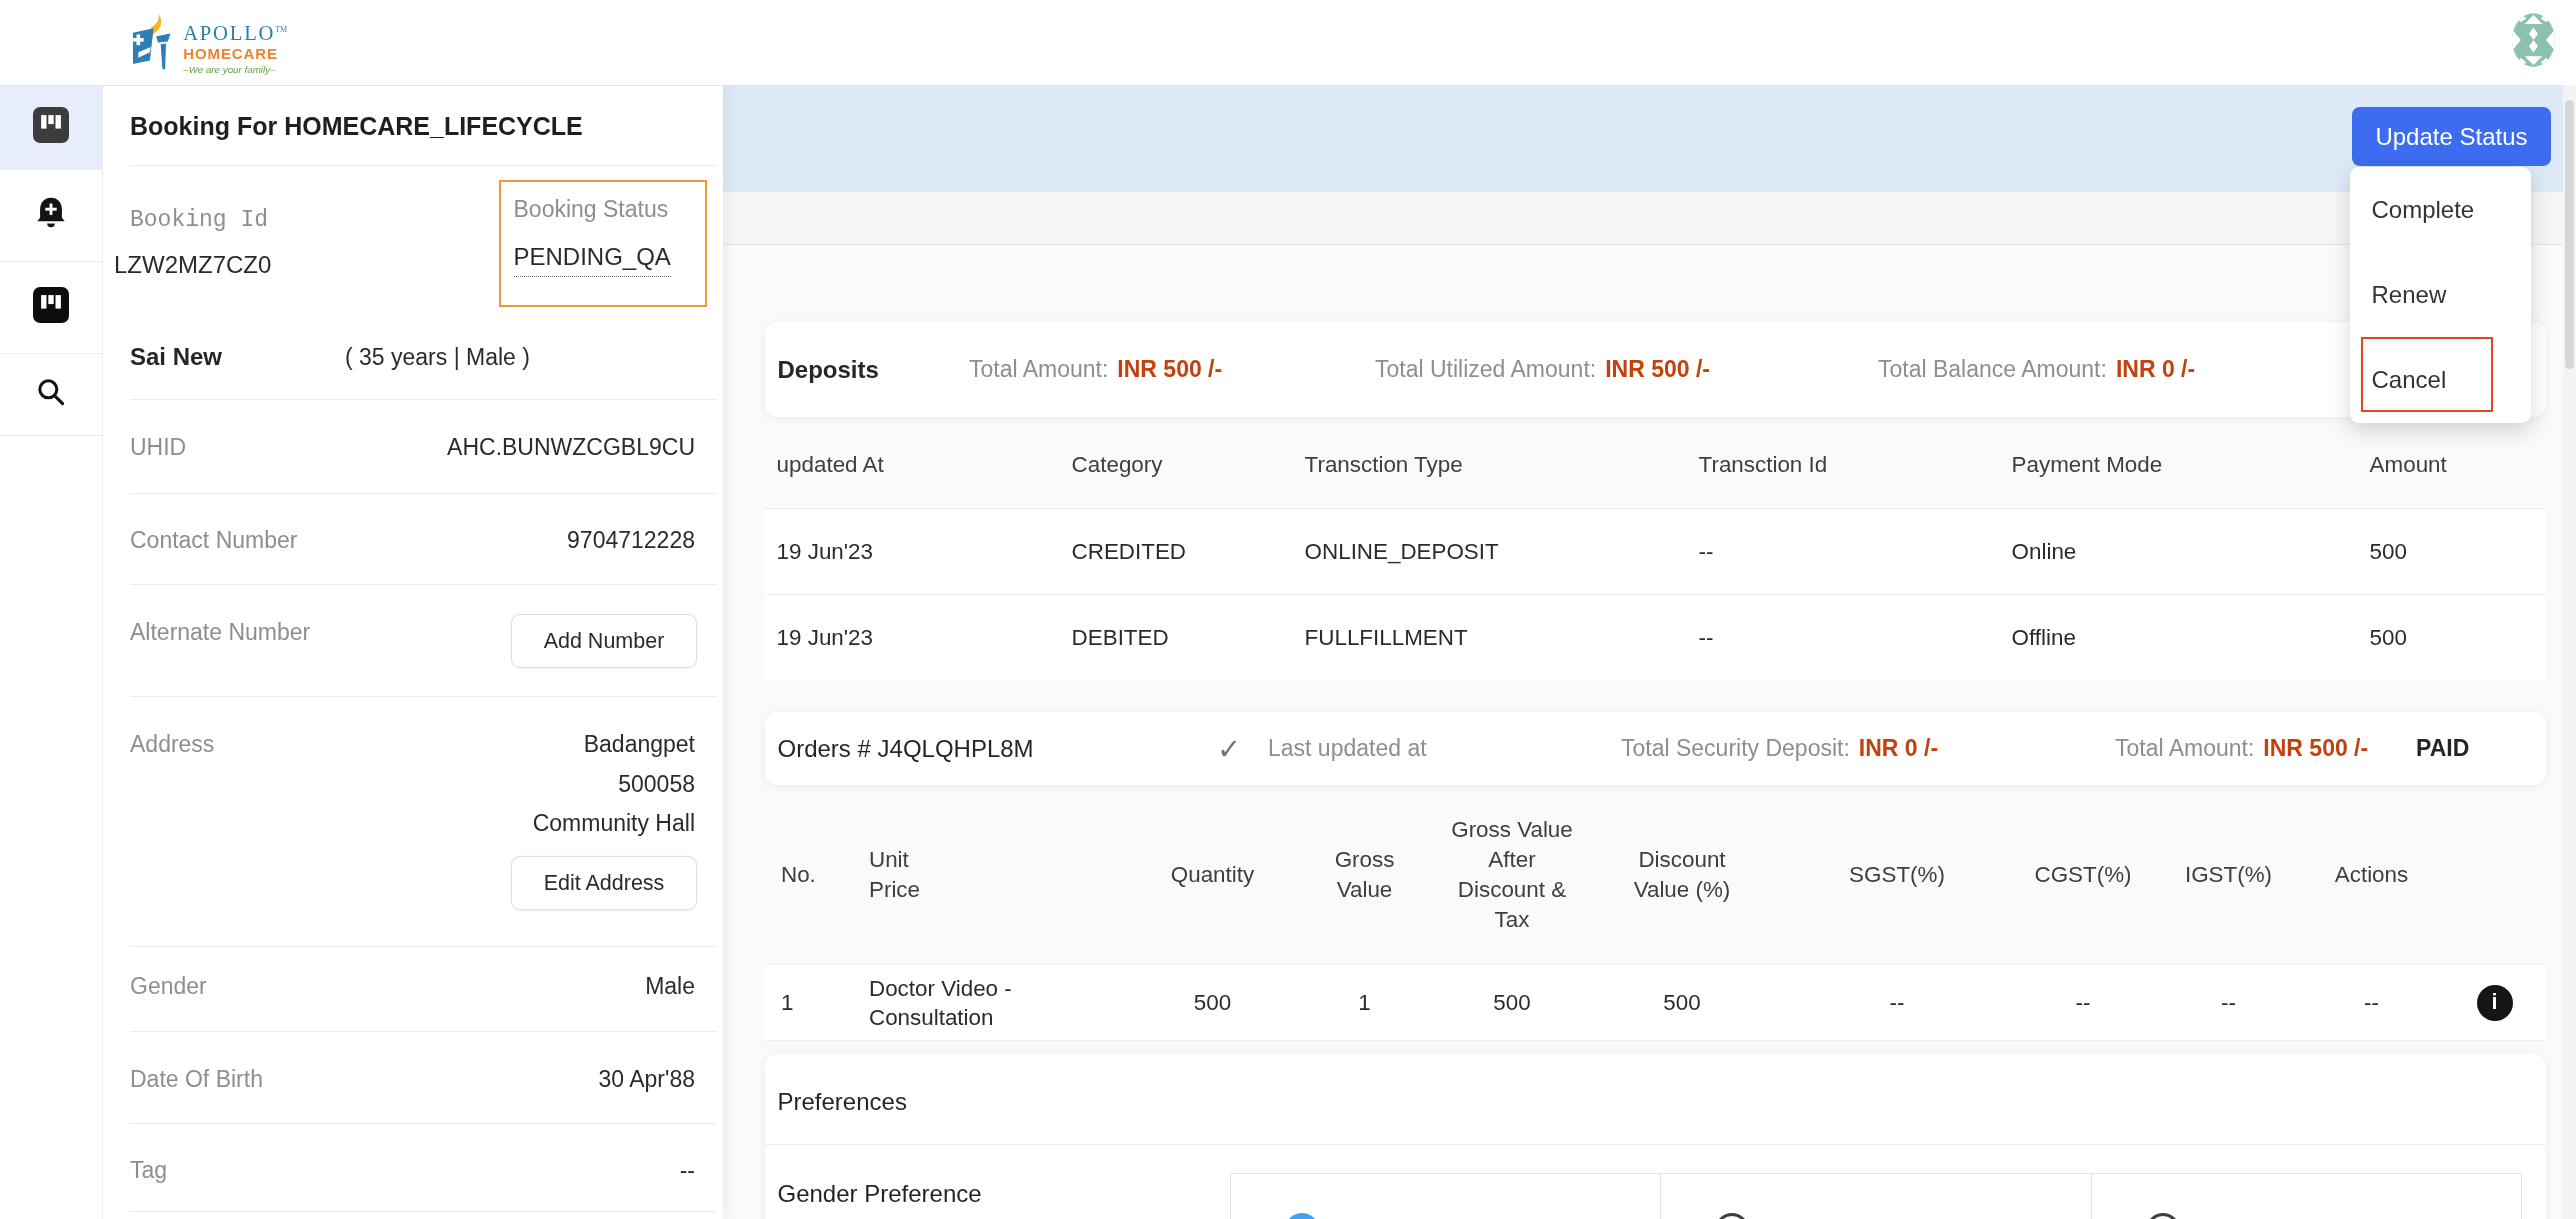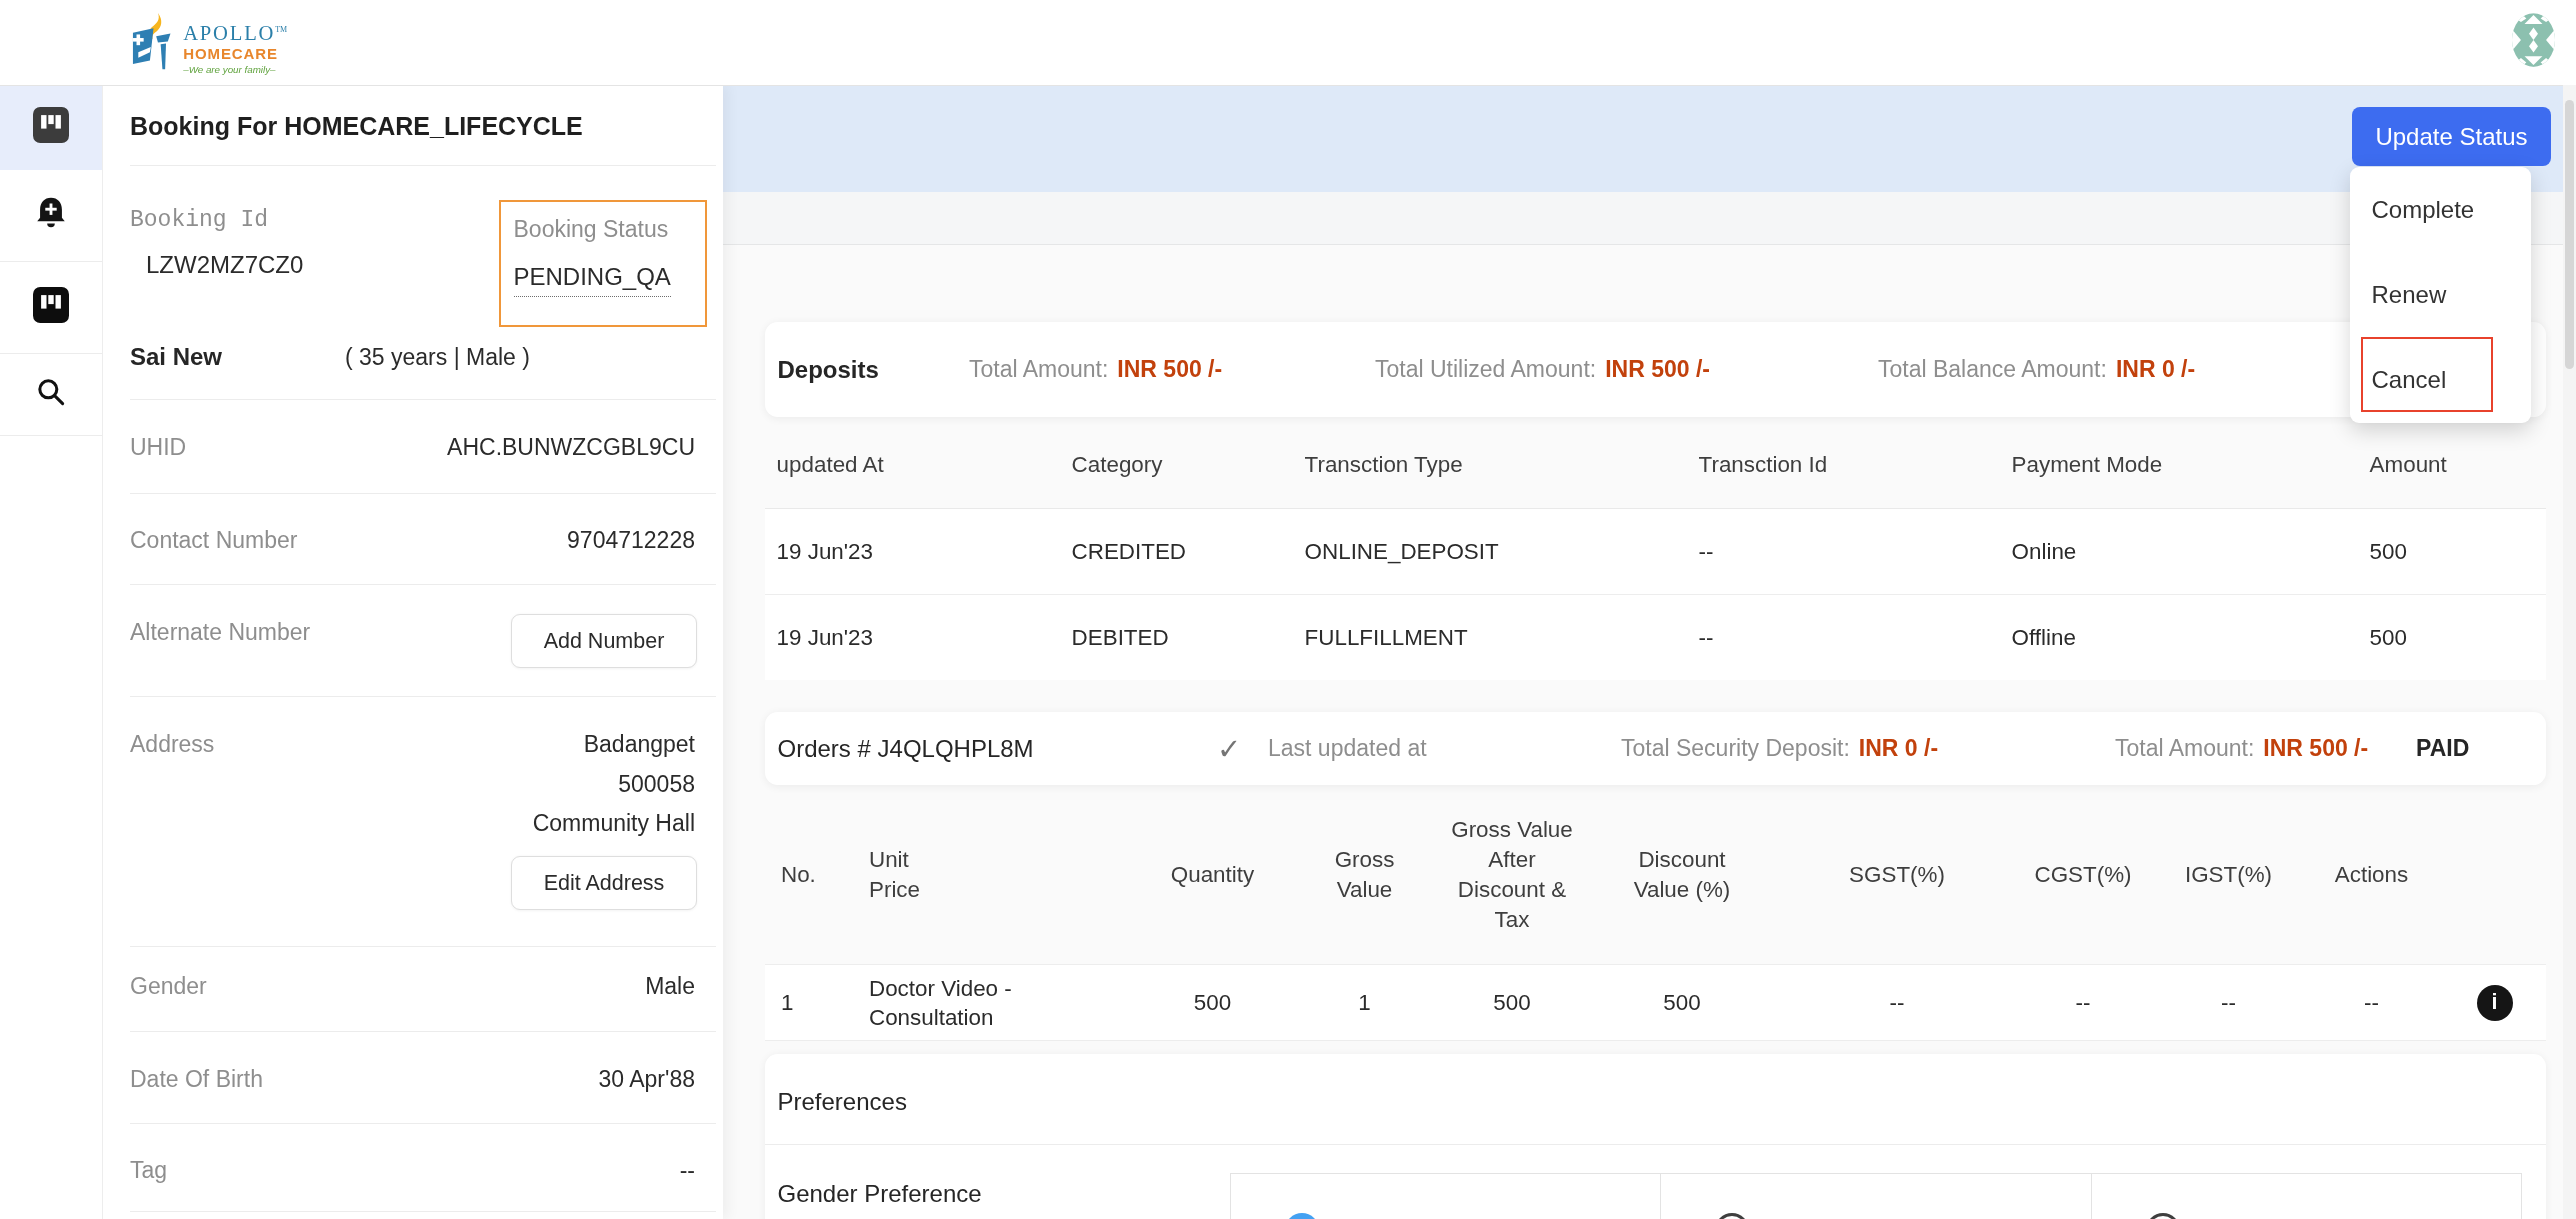--- a/index.html
+++ b/index.html
@@ -26,21 +26,21 @@
   .sb-b{border-bottom:0.9px solid #ececec;height:92px;}
 
   
   .patient-card{left:102px;top:85px;width:621px;height:1134px;background:#fff;
                 box-shadow:5.4px 0 12.5px rgba(0,0,0,0.05);z-index:3;}
   .pc-title{left:28px;top:27px;font-size:25px;font-weight:700;color:#1f1f1f;}
   .divider{height:0.9px;background:#ececec;left:28px;width:586px;}
   .lbl{color:#8e8e8e;font-weight:400;}
   .val{color:#2b2b2b;font-weight:500;}
   .rt{right:28px;text-align:right;}
-  .status-box{left:397px;top:95px;width:208px;height:127px;border:2.7px solid #f0973a;box-sizing:border-box;margin-top:20px;}
+  .status-box{left:397px;top:95px;width:208px;height:127px;border:2.7px solid #f0973a;box-sizing:border-box;}
   .status-val{border-bottom:1.8px dotted #6d6d6d;padding-bottom:4.5px;}
   .panel-btn{background:#fff;border:0.9px solid #dedede;border-radius:9px;font-size:21.5px;color:#2b2b2b;
              width:186px;height:54px;display:flex;align-items:center;justify-content:center;cursor:pointer;
              box-shadow:0 0.9px 2.7px rgba(0,0,0,0.05);font-family:inherit;}
 
   
   .blue-band{left:723px;top:85px;width:1840px;height:107px;background:#dee9f8;}
   .band2{left:723px;top:192px;width:1840px;height:52px;background:#f5f6f7;border-bottom:0.9px solid #e5e6e7;}
   .content-bg{left:723px;top:245px;width:1840px;height:974px;background:#fafafa;}
 
@@ -202,21 +202,21 @@
         </svg>
       </span>
     </div>
   </div>
 
   <div class="abs patient-card">
     <div class="abs pc-title">Booking For HOMECARE_LIFECYCLE</div>
     <div class="abs divider" style="top:80px;"></div>
 
     <div class="abs lbl" style="left:28px;top:122px;font-family:Liberation Mono, monospace;">Booking Id</div>
-    <div class="abs val" style="left:44px;top:166px;font-size:24px;">LZW2MZ7CZ0</div>
+    <div class="abs val" style="left:12px;top:166px;font-size:24px;">LZW2MZ7CZ0</div>
 
     <div class="abs status-box">
       <div class="abs lbl" style="left:12.5px;top:14.3px;">Booking Status</div>
       <div class="abs val status-val" style="left:12.5px;top:61px;font-size:24px;">PENDING_QA</div>
     </div>
 
     <div class="abs" style="left:28px;top:258px;font-weight:600;font-size:24px;">Sai New</div>
     <div class="abs val" style="left:243px;top:259px;">( 35 years | Male )</div>
     <div class="abs divider" style="top:314px;"></div>
 

